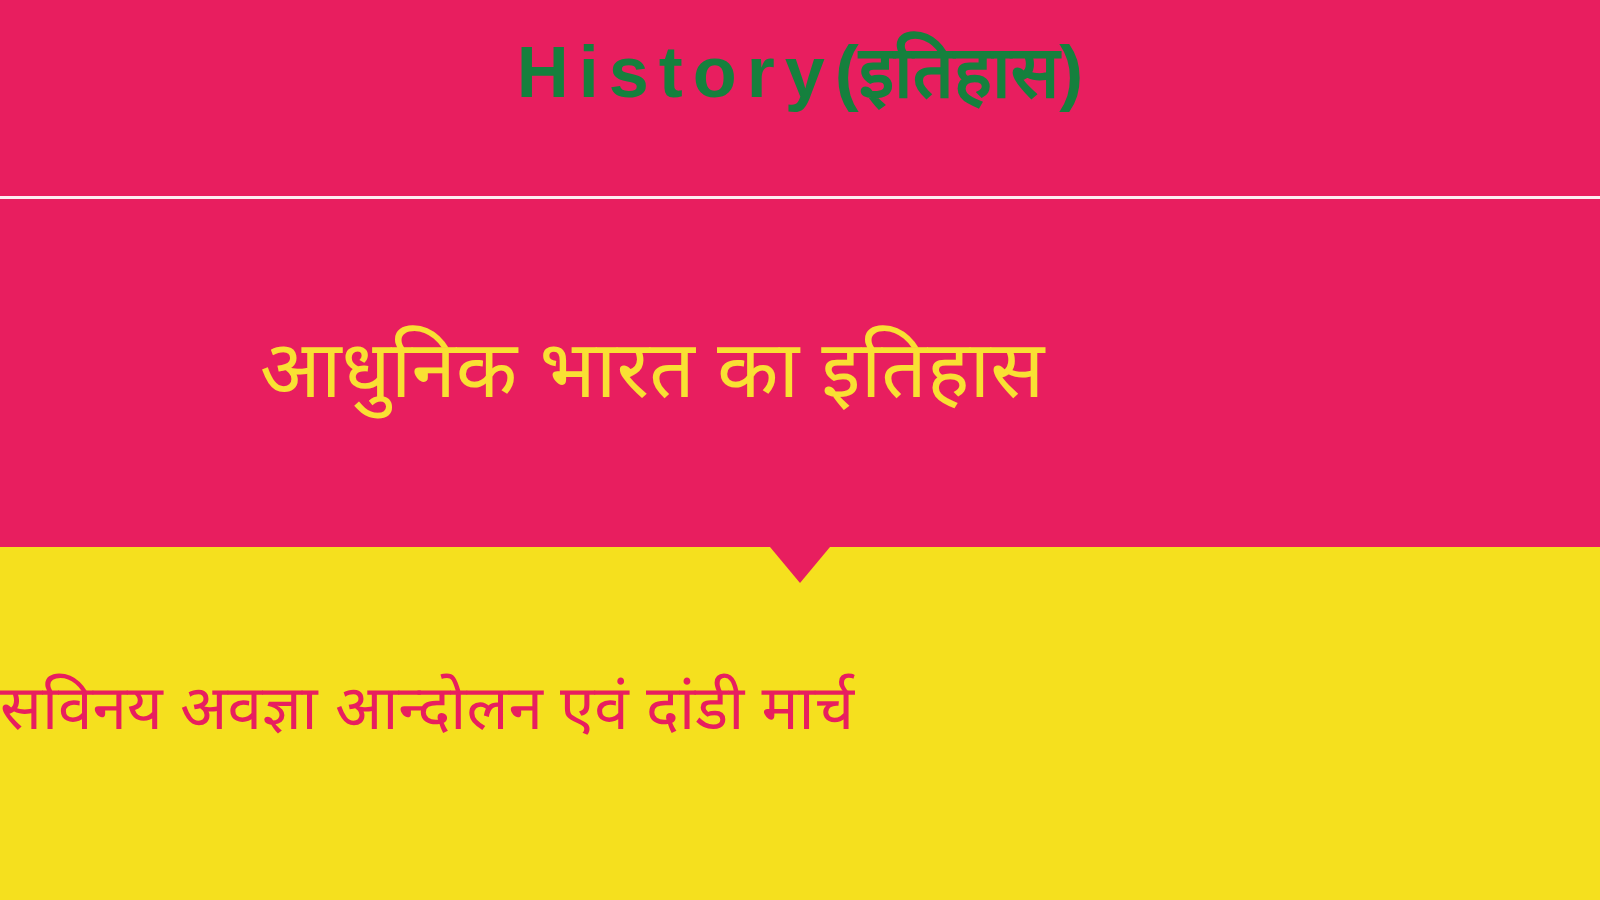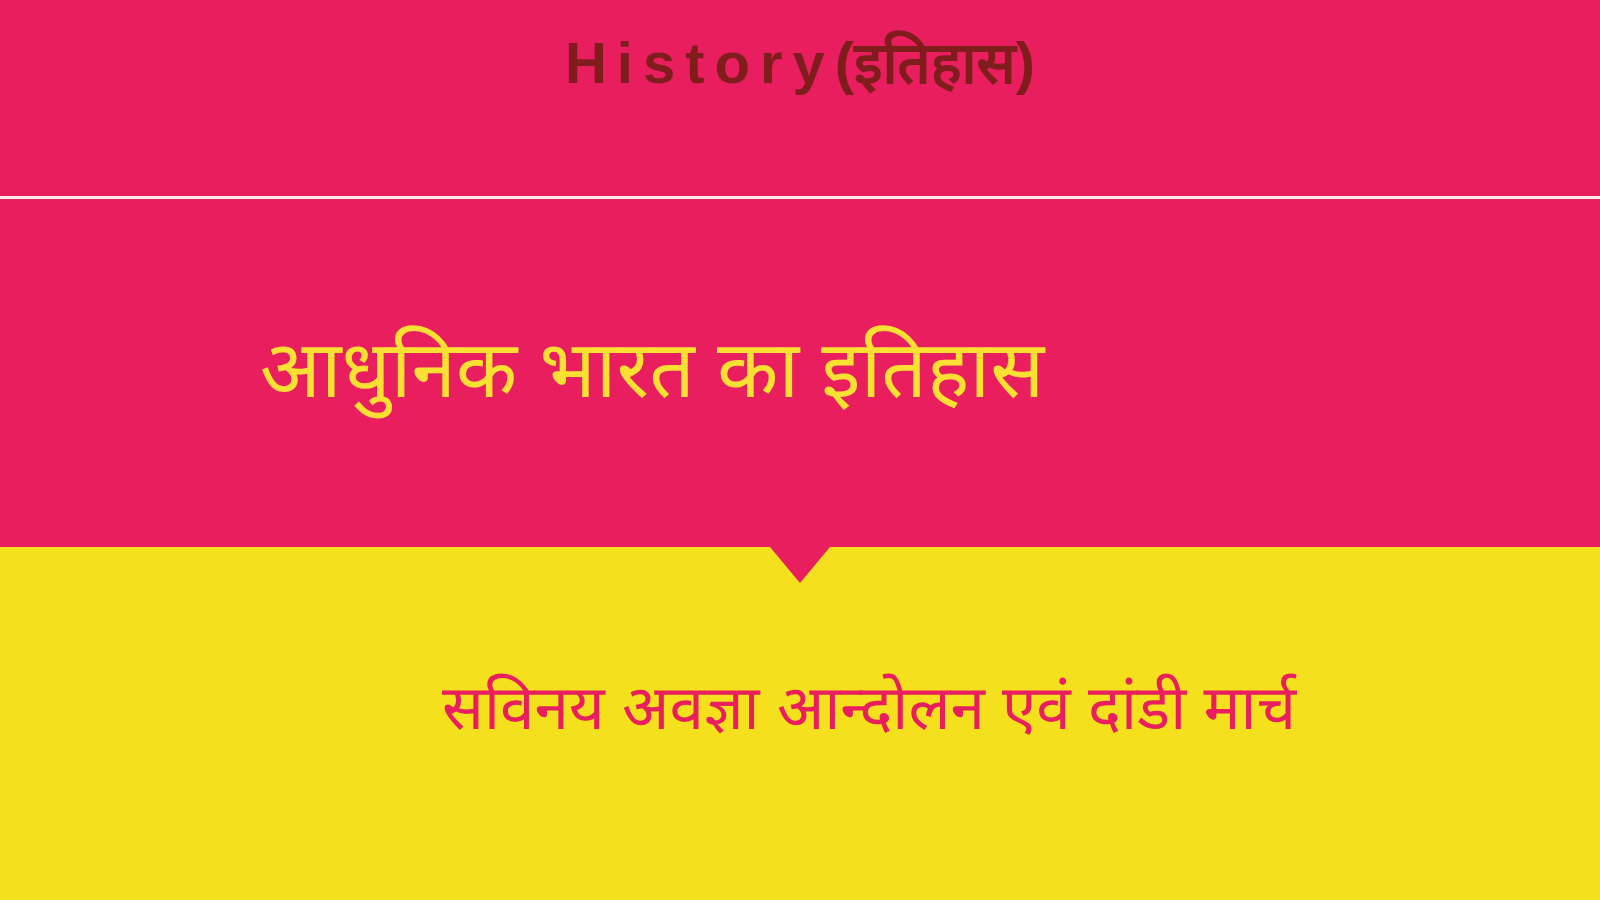--- a/index.html
+++ b/index.html
@@ -40,22 +40,22 @@
     opacity: 0.92;
   }
 
   
   .slide-title {
     position: absolute;
     left: 0;
     top: 24px;
     width: 1600px;
     text-align: center;
-    color: #7f1d1d;
-    font-size: 58px;
+    color: #15803d;
+    font-size: 72px;
     font-weight: 700;
     line-height: 1.35;
     white-space: nowrap;
   }
   .slide-title .latin {
     letter-spacing: 10px;
   }
   .slide-title .deva {
     letter-spacing: 0px;
   }
@@ -95,21 +95,21 @@
     height: 353px;
     background: #f5e01e;
   }
 
   
   .topic-line {
     position: absolute;
     left: 0;
     top: 666px;
     width: 1296px;
-    text-align: right;
+    text-align: left;
     color: #e81e5f;
     font-size: 62px;
     font-weight: 400;
     line-height: 1.35;
     white-space: nowrap;
   }
 </style>
 </head>
 <body>
 

